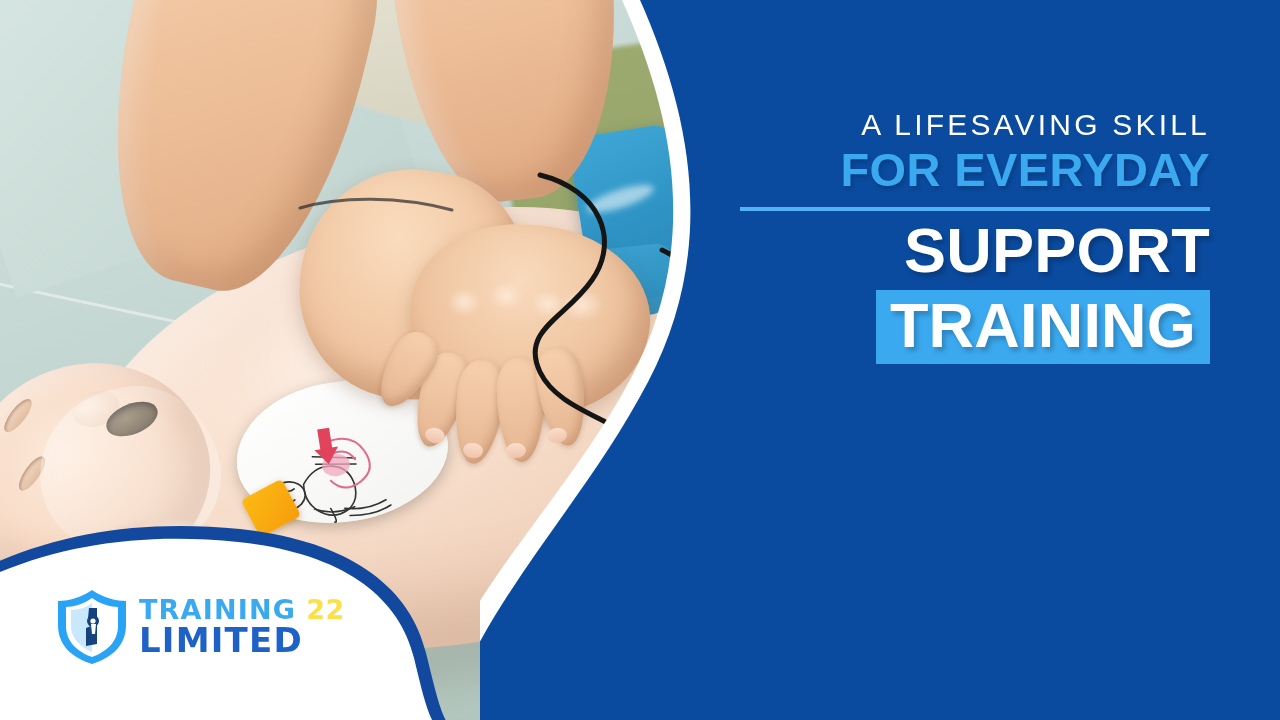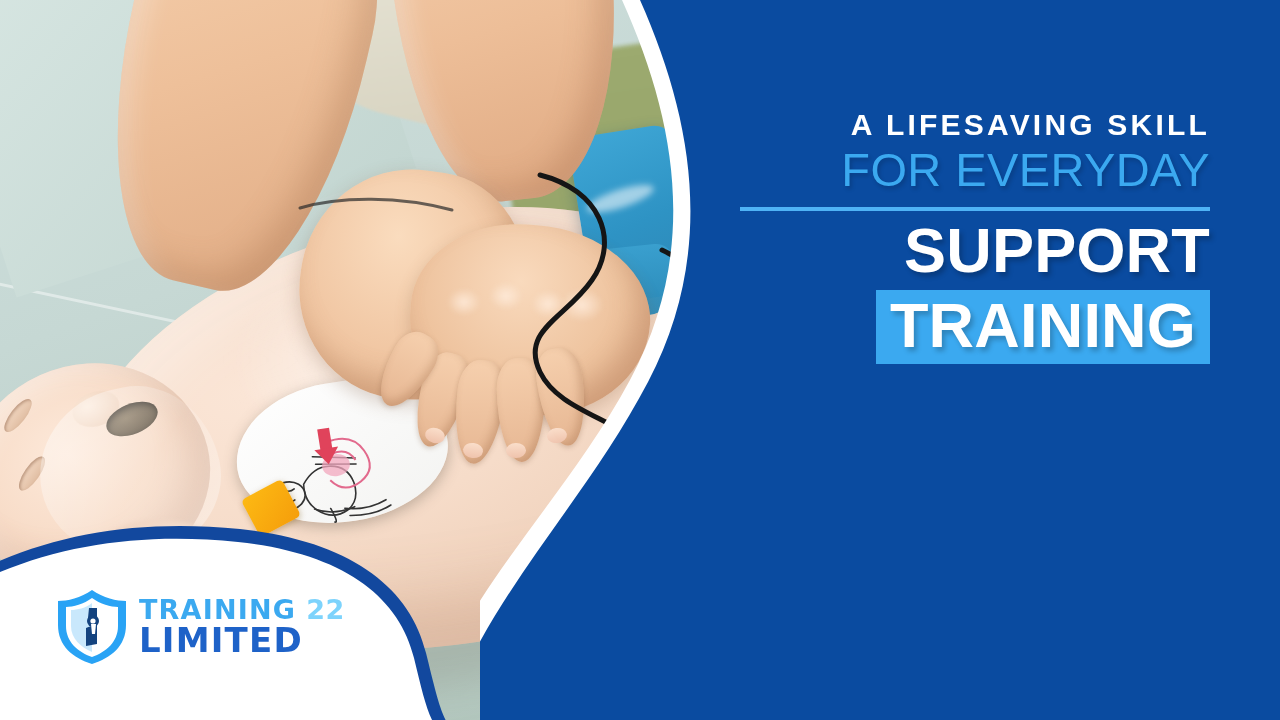--- a/index.html
+++ b/index.html
@@ -211,40 +211,40 @@
     display:flex;align-items:center;gap:10px;
   }
   .logo-shield{width:74px;height:78px;display:block;}
   .logo-text{display:flex;flex-direction:column;line-height:.92;}
   .logo-row1{display:flex;align-items:baseline;gap:10px;}
   .logo-training{
     font-size:27px;font-weight:bold;letter-spacing:1.2px;color:#3BA9F0;
     font-family:"DejaVu Sans",sans-serif;
   }
   .logo-22{
-    font-size:27px;font-weight:bold;letter-spacing:.5px;color:#7dd3fc;
+    font-size:27px;font-weight:bold;letter-spacing:.5px;color:#fde047;
     font-family:"DejaVu Sans",sans-serif;
   }
   .logo-limited{
     font-size:34px;font-weight:bold;letter-spacing:1.2px;color:#1E62C8;
     font-family:"DejaVu Sans",sans-serif;margin-top:2px;
   }
 
   
   .blue-panel{position:absolute;right:0;top:0;width:800px;height:720px;}
 
   .copy{
     position:absolute;right:70px;top:108px;width:470px;text-align:right;
   }
   .kicker{
-    font-size:30px;letter-spacing:3.2px;color:#ffffff;font-weight:700;
+    font-size:30px;letter-spacing:3.2px;color:#ffffff;font-weight:400;
     line-height:1.1;white-space:nowrap;
   }
   .accent{
-    font-size:47px;font-weight:normal;color:#3BA9F0;letter-spacing:.4px;
+    font-size:47px;font-weight:bold;color:#3BA9F0;letter-spacing:.4px;
     line-height:.98;margin-top:6px;white-space:nowrap;
     text-shadow:2px 3px 4px rgba(0,0,0,.18);
   }
   .accent2{
     font-size:47px;font-weight:bold;color:#3BA9F0;letter-spacing:.4px;
     line-height:.98;white-space:nowrap;
     text-shadow:2px 3px 4px rgba(0,0,0,.18);
   }
   .rule{
     height:4px;background:#4FB3F6;margin:14px 0 10px 0;width:100%;

